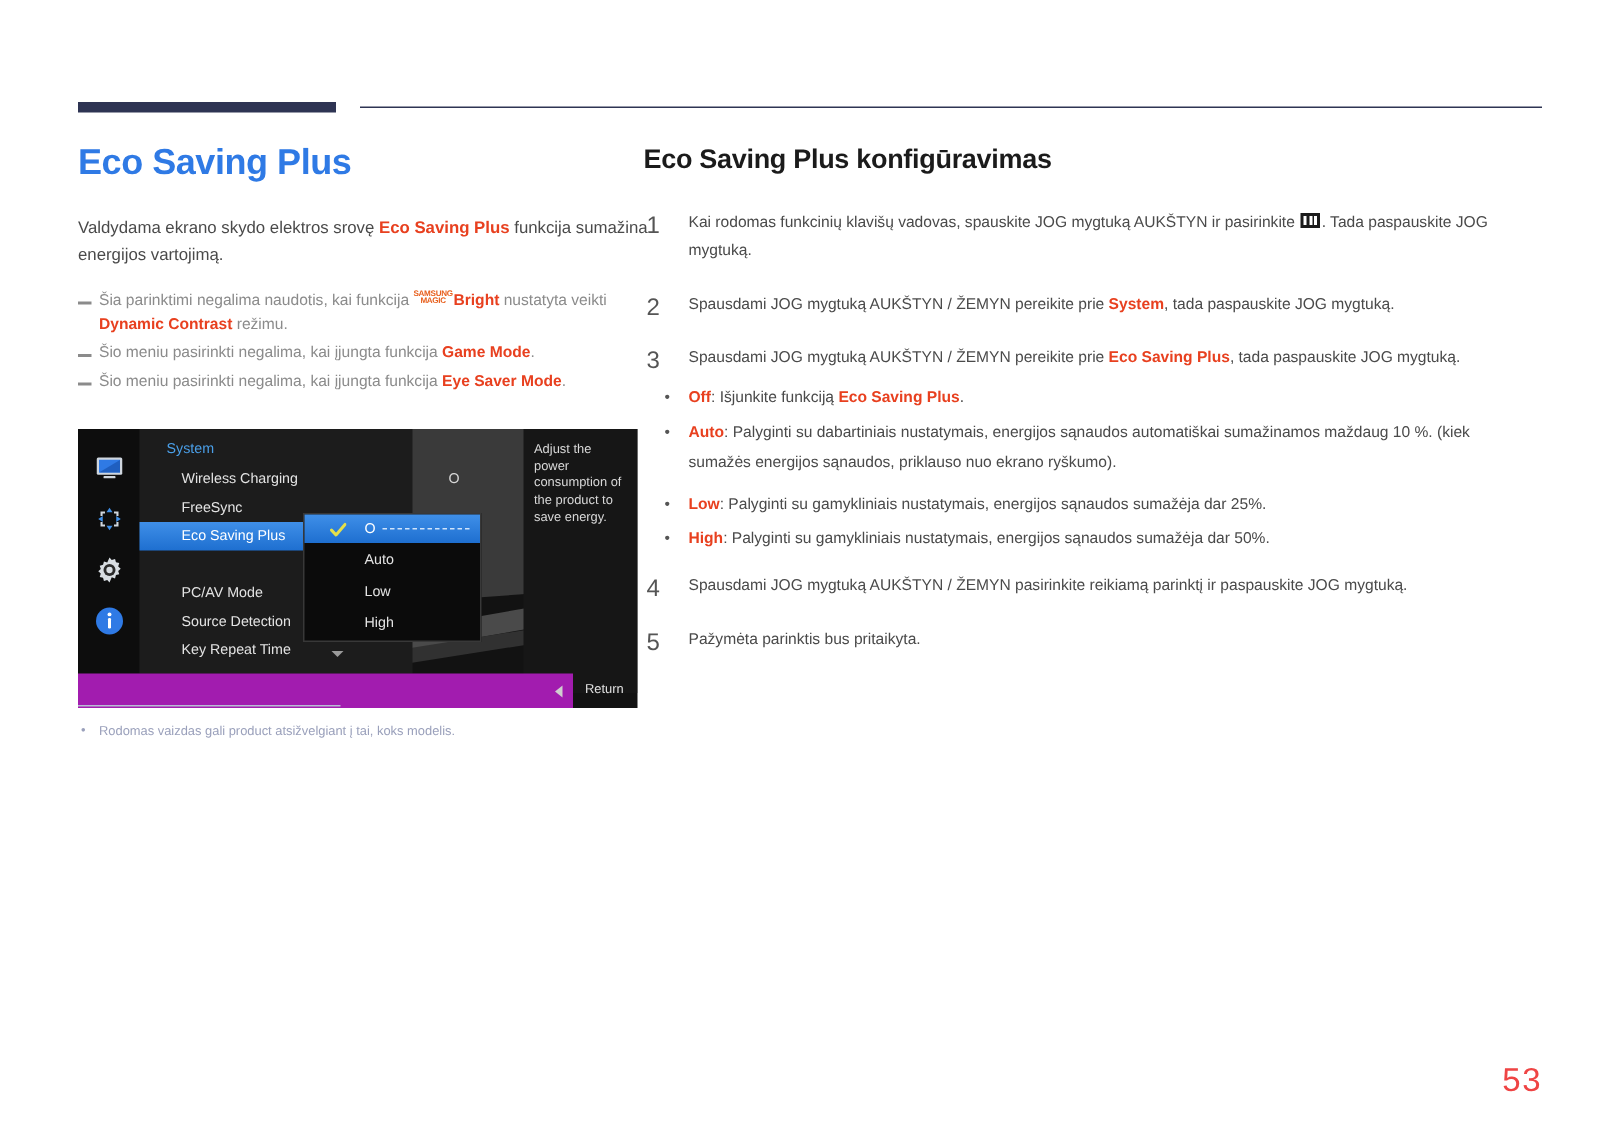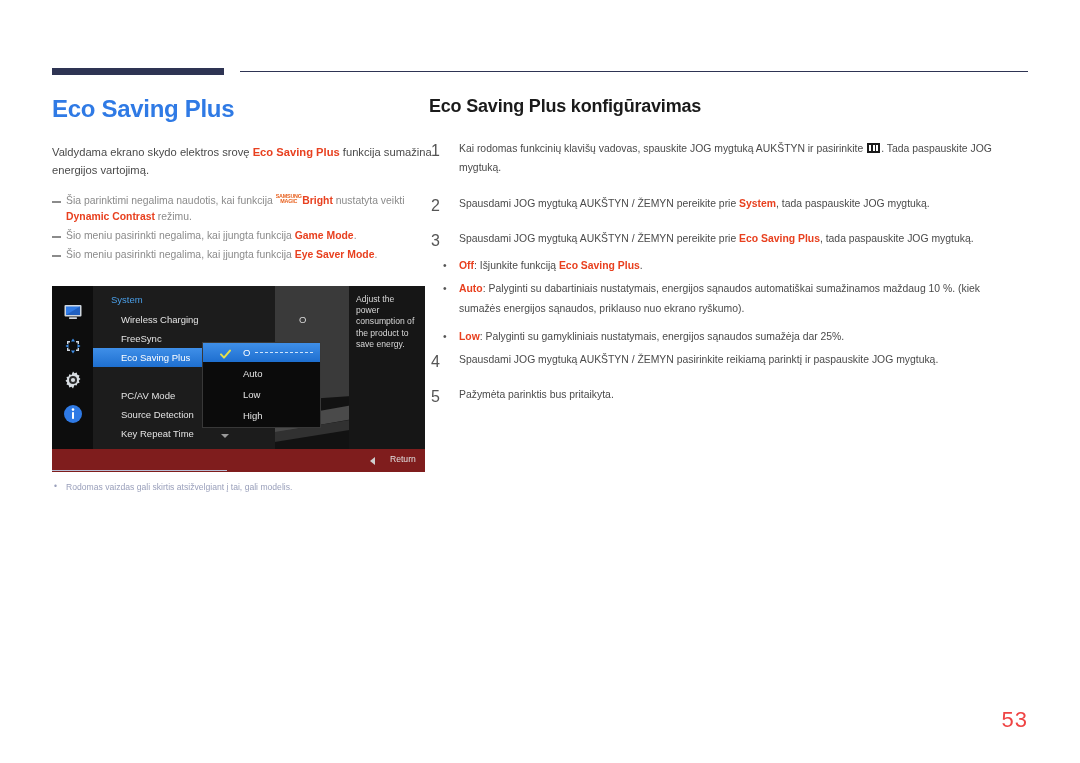--- a/index.html
+++ b/index.html
@@ -218,22 +218,22 @@
   }
   .osd-dd-dash {
     position: absolute;
     left: 52px; top: 9px;
     width: 58px; height: 0;
     border-top: 1px dashed #cfe4fb;
   }
   .osd-footer {
     position: absolute;
     left: 0; bottom: 0;
-    width: 373px; height: 23px;
-    background: #7f1d1d;
+    width: 330px; height: 23px;
+    background: #a21caf;
   }
   .osd-footer-left {
     position: absolute;
     left: 318px; top: 8px;
     width: 0; height: 0;
     border-top: 4px solid transparent;
     border-bottom: 4px solid transparent;
     border-right: 5px solid #cfcfcf;
   }
   .osd-footer-text {
@@ -444,21 +444,21 @@
     <div class="osd-footer">
       <div class="osd-footer-left"></div>
       <div class="osd-footer-text">Return</div>
     </div>
   </div>
 
 </div>
 
 <div id="footnote-wrap">
   <div class="footnote-rule"></div>
-  <div class="footnote-text">Rodomas vaizdas gali skirtis atsižvelgiant į tai, gali modelis.</div>
+  <div class="footnote-text">Rodomas vaizdas gali product atsižvelgiant į tai, koks modelis.</div>
 </div>
 
 <div id="right-col">
 
   <h2 id="section-title">Eco Saving Plus konfigūravimas</h2>
 
   <div class="step">
     <span class="step-num">1</span><span>Kai rodomas funkcinių klavišų vadovas, spauskite JOG mygtuką AUKŠTYN ir pasirinkite </span><span class="menu-glyph"><i></i><i></i><i></i></span><span>. Tada paspauskite JOG mygtuką.</span>
   </div>
 
@@ -475,20 +475,23 @@
   </div>
 
   <div class="sub sub-gap">
     <span class="hl">Auto</span><span>: Palyginti su dabartiniais nustatymais, energijos sąnaudos automatiškai sumažinamos maždaug 10 %. (kiek sumažės energijos sąnaudos, priklauso nuo ekrano ryškumo).</span>
   </div>
 
   <div class="sub">
     <span class="hl">Low</span><span>: Palyginti su gamykliniais nustatymais, energijos sąnaudos sumažėja dar 25%.</span>
   </div>
 
+  <div class="sub" style="margin-bottom:12px">
+    <span class="hl">High</span><span>: Palyginti su gamykliniais nustatymais, energijos sąnaudos sumažėja dar 50%.</span>
+  </div>
 
   <div class="step">
     <span class="step-num">4</span><span>Spausdami JOG mygtuką AUKŠTYN / ŽEMYN pasirinkite reikiamą parinktį ir paspauskite JOG mygtuką.</span>
   </div>
 
   <div class="step">
     <span class="step-num">5</span><span>Pažymėta parinktis bus pritaikyta.</span>
   </div>
 
 </div>

